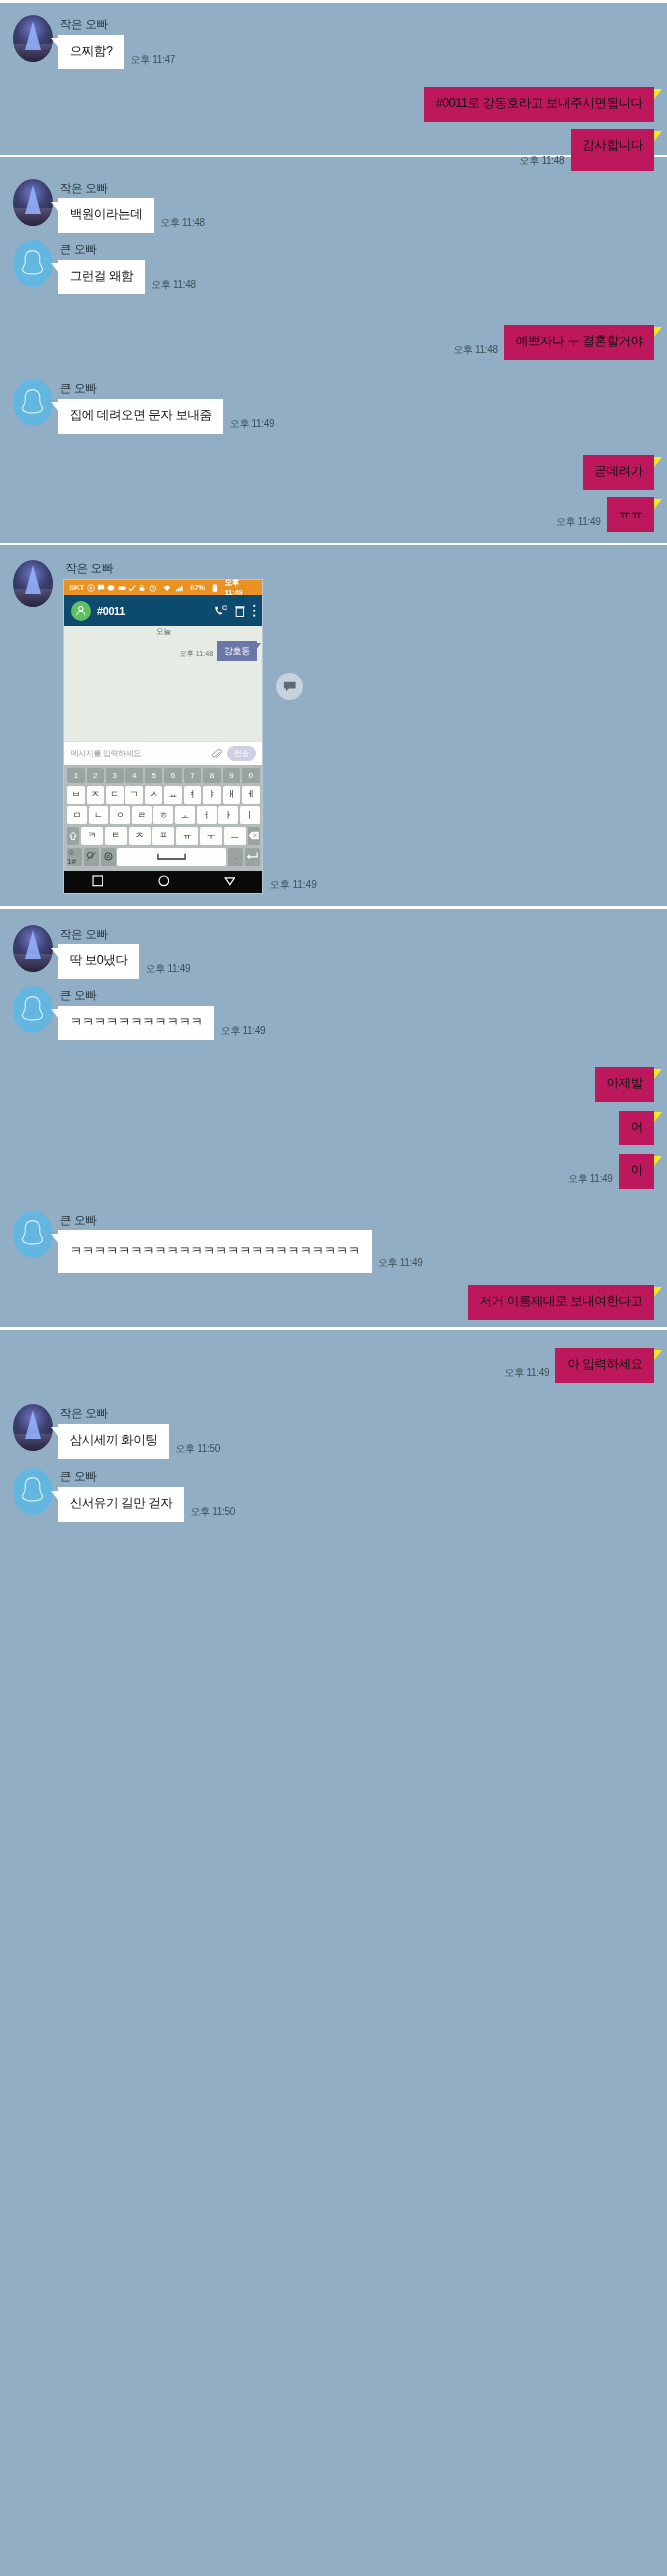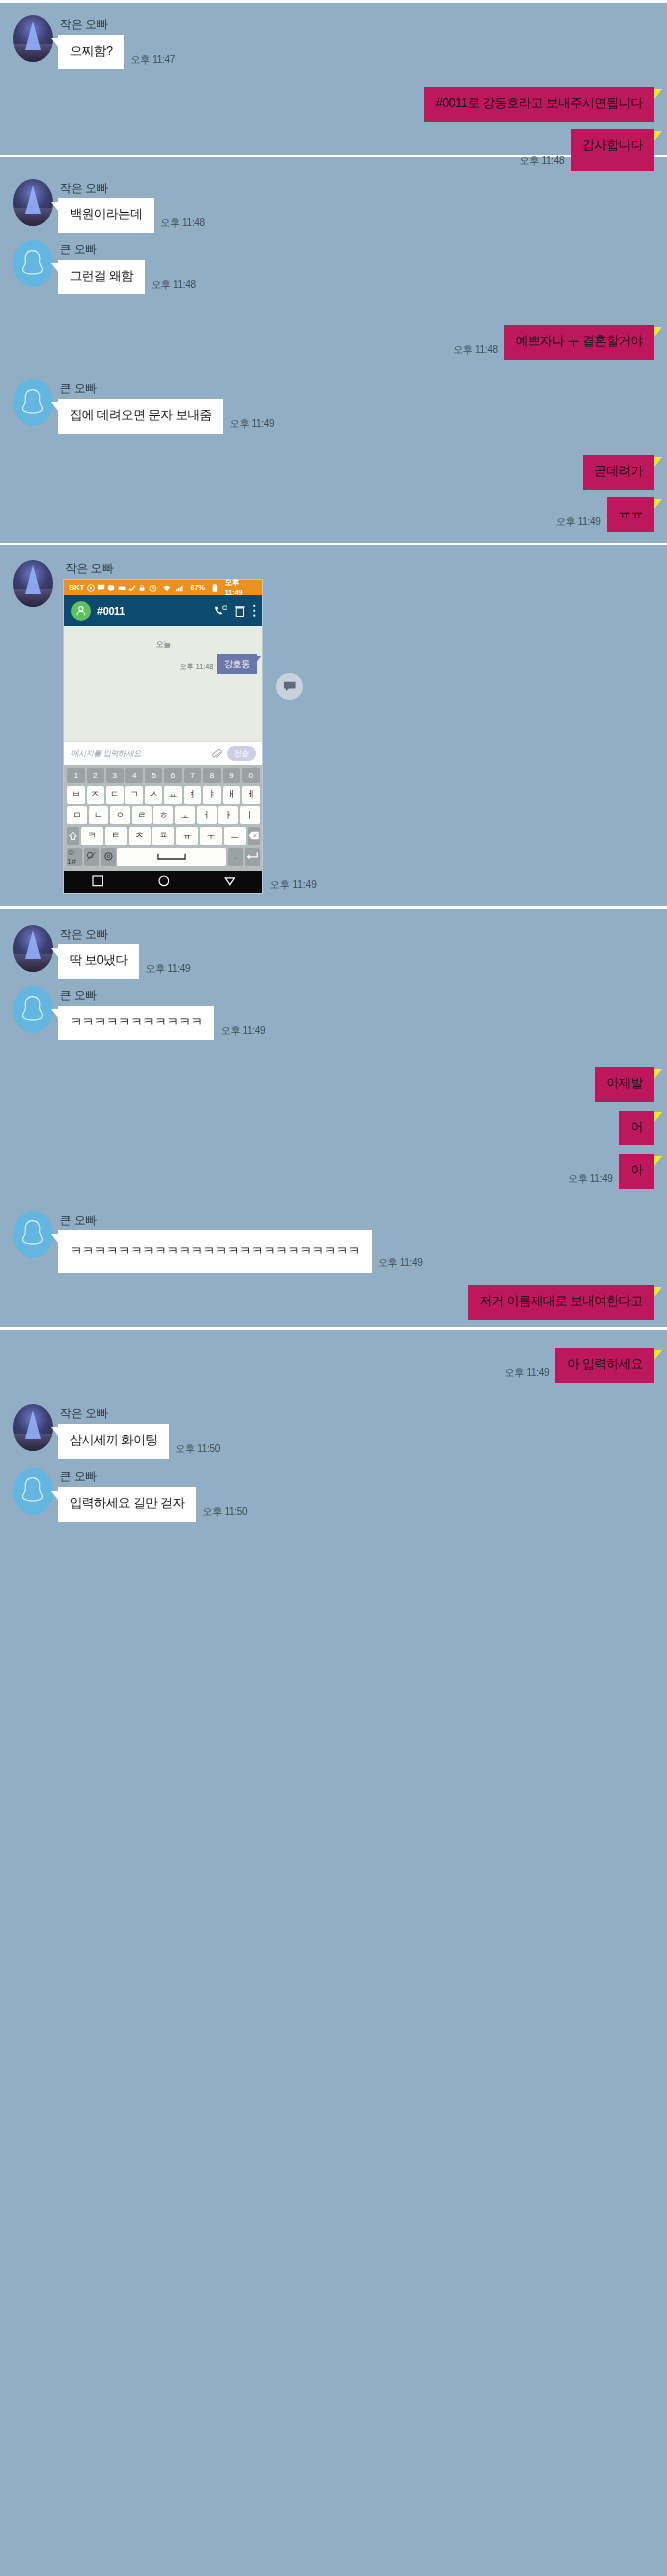--- a/index.html
+++ b/index.html
@@ -175,21 +175,21 @@
     color: #ffffff;
     font-size: 10.8px;
     font-weight: bold;
     letter-spacing: -0.3px;
   }
   .appbar-ic { color: #ffffff; display: flex; align-items: center; }
   .thread {
     background: #e6ebe4;
     height: 115px;
     position: relative;
-    padding-top: 13px;
+    padding-top: 0;
   }
   .today {
     text-align: center;
     font-size: 8px;
     color: #6a7370;
     letter-spacing: -0.3px;
   }
   .sms-row {
     display: flex;
     justify-content: flex-end;
@@ -232,21 +232,20 @@
     align-items: center;
     padding: 0 6.3px;
     gap: 4.5px;
     border-top: 0.9px solid #dfe3e0;
   }
   .composer-ph {
     flex: 1;
     font-size: 8px;
     color: #9aa3a8;
     letter-spacing: -0.4px;
-    font-style: italic;
   }
   .clip-ic { color: #8b9399; }
   .send-btn {
     background: #cdd0e4;
     color: #ffffff;
     font-size: 7.7px;
     border-radius: 8px;
     padding: 2.7px 7.2px;
     letter-spacing: -0.3px;
   }
@@ -726,21 +725,21 @@
     <div class="row left">
       <div class="msg-left">
         <div class="avatar person">
           <svg width="27" height="34" viewBox="0 0 30 38">
             <path d="M15 4 C9 4 6 9 7 15 C7.6 19 5 21 4 24 C3 27 6 30 15 30 C24 30 27 27 26 24 C25 21 22.4 19 23 15 C24 9 21 4 15 4 Z" fill="none" stroke="#d8edf8" stroke-width="1.3"></path>
           </svg>
         </div>
         <div class="bubble-col">
           <div class="sender">큰 오빠</div>
           <div class="bubble-line">
-            <div class="bubble in">입력하세요 길만 걷자</div>
+            <div class="bubble in">신서유기 길만 걷자</div>
             <div class="time">오후 11:50</div>
           </div>
         </div>
       </div>
     </div>
 
   </div>
 </div>
 
 

